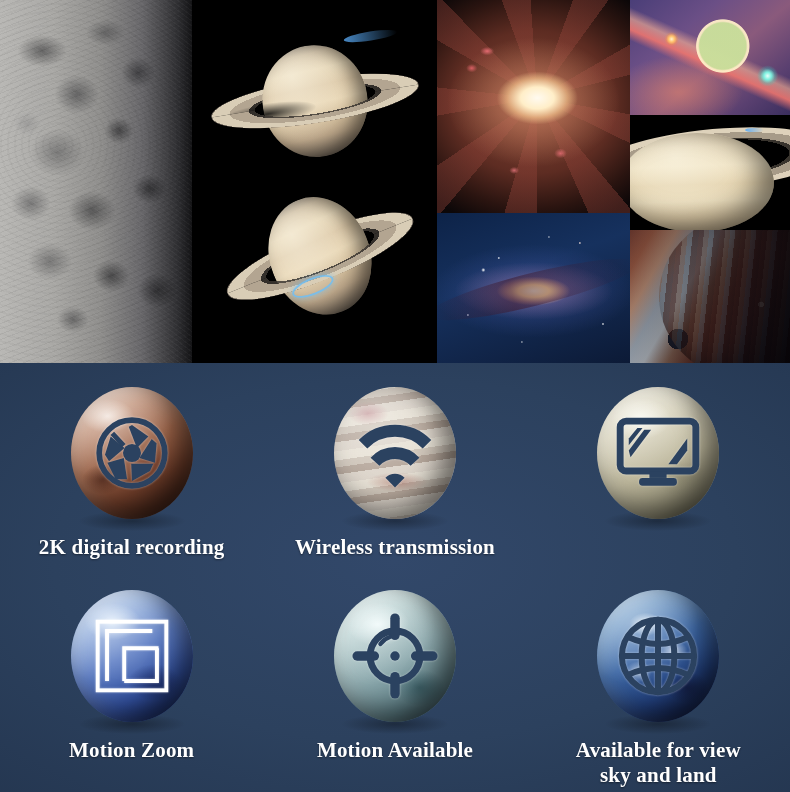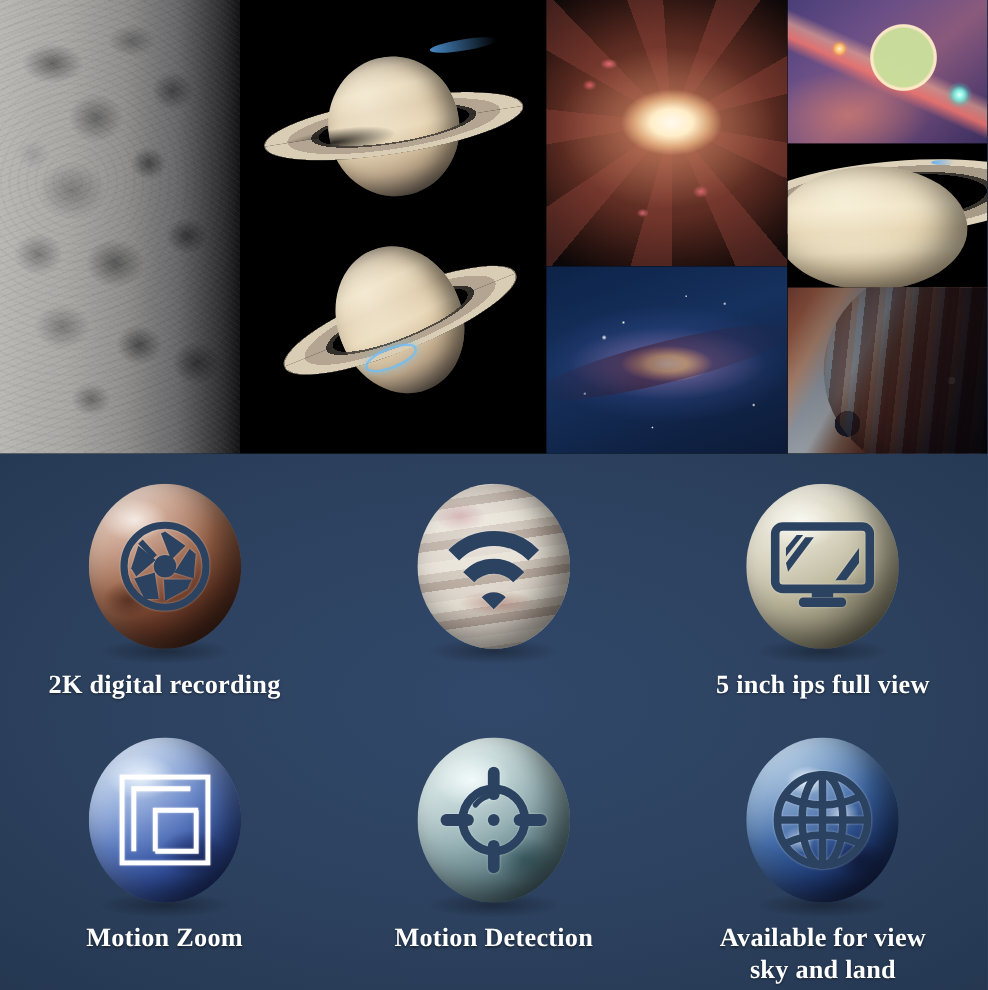--- a/index.html
+++ b/index.html
@@ -409,40 +409,40 @@
           <div class="glyph">
             <svg width="80" height="72" viewBox="0 0 100 90">
               <g fill="none" stroke="#2b4260" stroke-width="15" stroke-linecap="butt">
                 <path d="M10 34 A56 56 0 0 1 90 34"></path>
                 <path d="M25 56 A34 34 0 0 1 75 56"></path>
               </g>
               <path d="M38 76 A17 17 0 0 1 62 76 L50 88 Z" fill="#2b4260"></path>
             </svg>
           </div>
         </div>
+        <div class="flabel">Wireless transmission</div>
       </div>
 
       <div class="fitem">
         <div class="orb-wrap">
           <div class="orb-shadow"></div>
           <div class="orb tex-titan"></div>
           <div class="glyph">
             <svg width="86" height="74" viewBox="0 0 100 86">
               <rect x="6" y="6" width="88" height="58" rx="7" ry="7" fill="none" stroke="#2b4260" stroke-width="8"></rect>
               <g fill="#2b4260">
                 <path d="M16 40 L34 16 L42 16 L18 48 Z"></path>
                 <path d="M16 26 L26 14 L32 14 L16 34 Z"></path>
                 <path d="M62 56 L84 26 L84 40 L72 56 Z"></path>
               </g>
               <rect x="40" y="64" width="20" height="8" fill="#2b4260"></rect>
               <rect x="28" y="72" width="44" height="9" rx="4" ry="4" fill="#2b4260"></rect>
             </svg>
           </div>
         </div>
-        <div class="flabel">5 inch ips full view</div>
       </div>
 
     </div>
 
     <div class="frow row2">
 
       <div class="fitem">
         <div class="orb-wrap">
           <div class="orb-shadow"></div>
           <div class="orb tex-neptune"></div>
@@ -474,21 +474,21 @@
                 <path d="M50 6 L50 26"></path>
                 <path d="M50 74 L50 94"></path>
                 <path d="M6 50 L26 50"></path>
                 <path d="M74 50 L94 50"></path>
               </g>
               <circle cx="50" cy="50" r="5.5" fill="#2b4260"></circle>
               <path d="M33 36 A22 22 0 0 1 44 28" fill="none" stroke="#2b4260" stroke-width="5" stroke-linecap="round"></path>
             </svg>
           </div>
         </div>
-        <div class="flabel">Motion Detection</div>
+        <div class="flabel">Motion Available</div>
       </div>
 
       <div class="fitem">
         <div class="orb-wrap">
           <div class="orb-shadow"></div>
           <div class="orb tex-earth"></div>
           <div class="glyph">
             <svg width="86" height="86" viewBox="0 0 100 100">
               <g fill="none" stroke="#2b4260" stroke-width="7">
                 <circle cx="50" cy="50" r="42"></circle>

